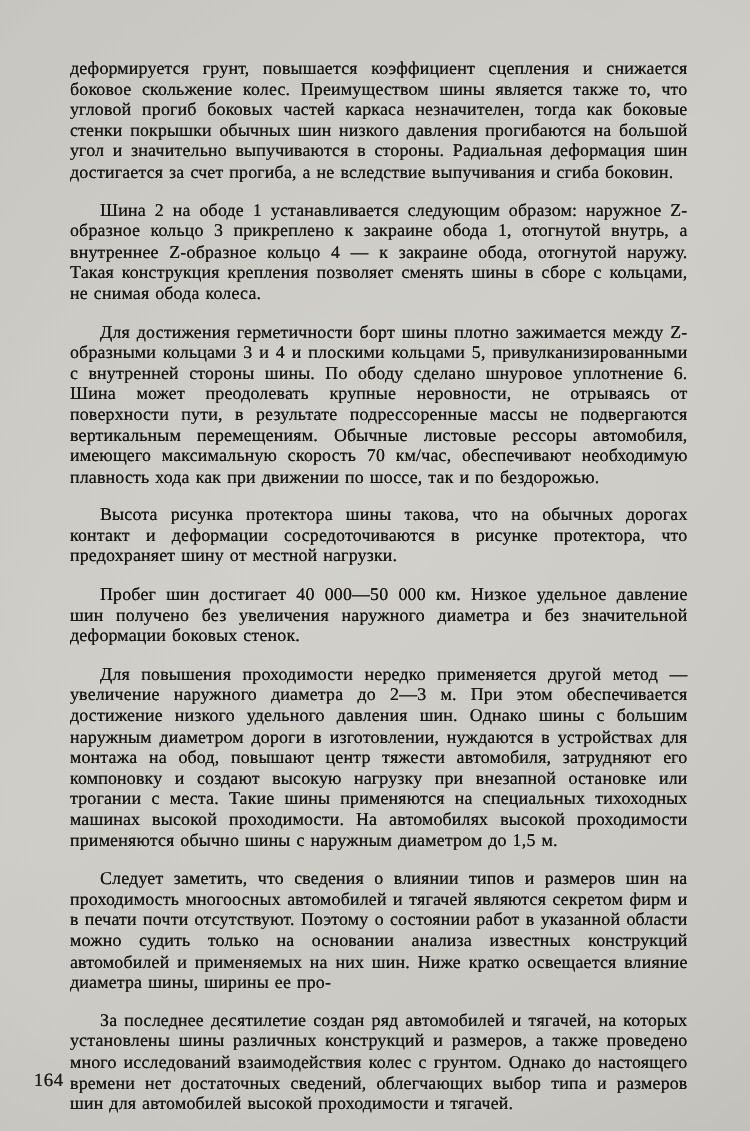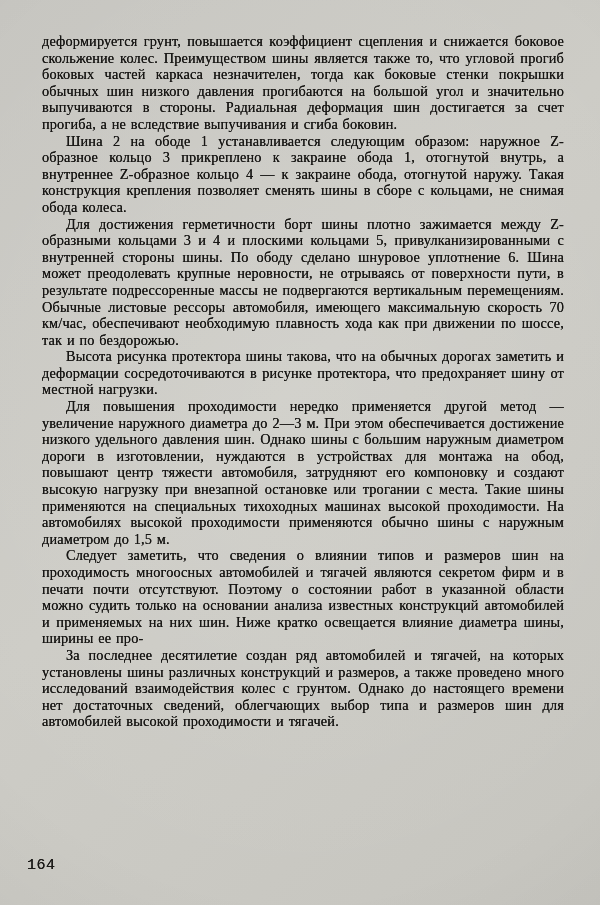--- a/index.html
+++ b/index.html
@@ -22,53 +22,54 @@
       background:
         radial-gradient(120% 90% at 50% 45%, rgba(255,255,255,0.10) 0%, rgba(0,0,0,0.00) 60%, rgba(0,0,0,0.07) 100%);
     }
     .page {
       position: absolute;
       top: 33px;
       left: 42px;
       right: 36px;
     }
     .page p {
-      margin: 0;
+      margin: 14px;
       font-size: 14.3px;
       line-height: 16.6px;
       text-align: justify;
       letter-spacing: 0.15px;
       word-spacing: 1px;
       text-shadow: 0 0 0.35px currentColor;
       hyphens: auto;
       -webkit-hyphens: auto;
     }
     .page p.indent {
       text-indent: 24px;
       font-family: Liberation Serif, serif;
     }
     .page-number {
       position: absolute;
       left: 27px;
       bottom: 31px;
       font-size: 15px;
       letter-spacing: 0.5px;
       text-shadow: 0 0 0.35px currentColor;
-      font-family: Liberation Mono, monospace;
+      font-family: Liberation Serif, serif;
       color: #1b1a18;
     }
   </style>
 </head>
 <body>
 
 <div class="scan-shade"></div>
 
 <div class="page">
   <p>деформируется грунт, повышается коэффициент сцепления и снижается боковое скольжение колес. Преимуществом шины является также то, что угловой прогиб боковых частей каркаса незначителен, тогда как боковые стенки покрышки обычных шин низкого давления прогибаются на большой угол и значительно выпучиваются в стороны. Радиальная деформация шин достигается за счет прогиба, а не вследствие выпучивания и сгиба боковин.</p>
   <p class="indent">Шина 2 на ободе 1 устанавливается следующим образом: наружное Z-образное кольцо 3 прикреплено к закраине обода 1, отогнутой внутрь, а внутреннее Z-образное кольцо 4 — к закраине обода, отогнутой наружу. Такая конструкция крепления позволяет сменять шины в сборе с кольцами, не снимая обода колеса.</p>
   <p class="indent">Для достижения герметичности борт шины плотно зажимается между Z-образными кольцами 3 и 4 и плоскими кольцами 5, привулканизированными с внутренней стороны шины. По ободу сделано шнуровое уплотнение 6. Шина может преодолевать крупные неровности, не отрываясь от поверхности пути, в результате подрессоренные массы не подвергаются вертикальным перемещениям. Обычные листовые рессоры автомобиля, имеющего максимальную скорость 70 км/час, обеспечивают необходимую плавность хода как при движении по шоссе, так и по бездорожью.</p>
-  <p class="indent">Высота рисунка протектора шины такова, что на обычных дорогах заметить и деформации сосредоточиваются в рисунке протектора, что предохраняет шину от местной нагрузки.</p>
+  <p class="indent">Высота рисунка протектора шины такова, что на обычных дорогах контакт и деформации сосредоточиваются в рисунке протектора, что предохраняет шину от местной нагрузки.</p>
+  <p class="indent">Пробег шин достигает 40 000—50 000 км. Низкое удельное давление шин получено без увеличения наружного диаметра и без значительной деформации боковых стенок.</p>
   <p class="indent">Для повышения проходимости нередко применяется другой метод — увеличение наружного диаметра до 2—3 м. При этом обеспечивается достижение низкого удельного давления шин. Однако шины с большим наружным диаметром дороги в изготовлении, нуждаются в устройствах для монтажа на обод, повышают центр тяжести автомобиля, затрудняют его компоновку и создают высокую нагрузку при внезапной остановке или трогании с места. Такие шины применяются на специальных тихоходных машинах высокой проходимости. На автомобилях высокой проходимости применяются обычно шины с наружным диаметром до 1,5 м.</p>
   <p class="indent">Следует заметить, что сведения о влиянии типов и размеров шин на проходимость многоосных автомобилей и тягачей являются секретом фирм и в печати почти отсутствуют. Поэтому о состоянии работ в указанной области можно судить только на основании анализа известных конструкций автомобилей и применяемых на них шин. Ниже кратко освещается влияние диаметра шины, ширины ее про-</p>
   <p class="indent">За последнее десятилетие создан ряд автомобилей и тягачей, на которых установлены шины различных конструкций и размеров, а также проведено много исследований взаимодействия колес с грунтом. Однако до настоящего времени нет достаточных сведений, облегчающих выбор типа и размеров шин для автомобилей высокой проходимости и тягачей.</p>
 </div>
 
 <div class="page-number">164</div>
 
 </body></html>

